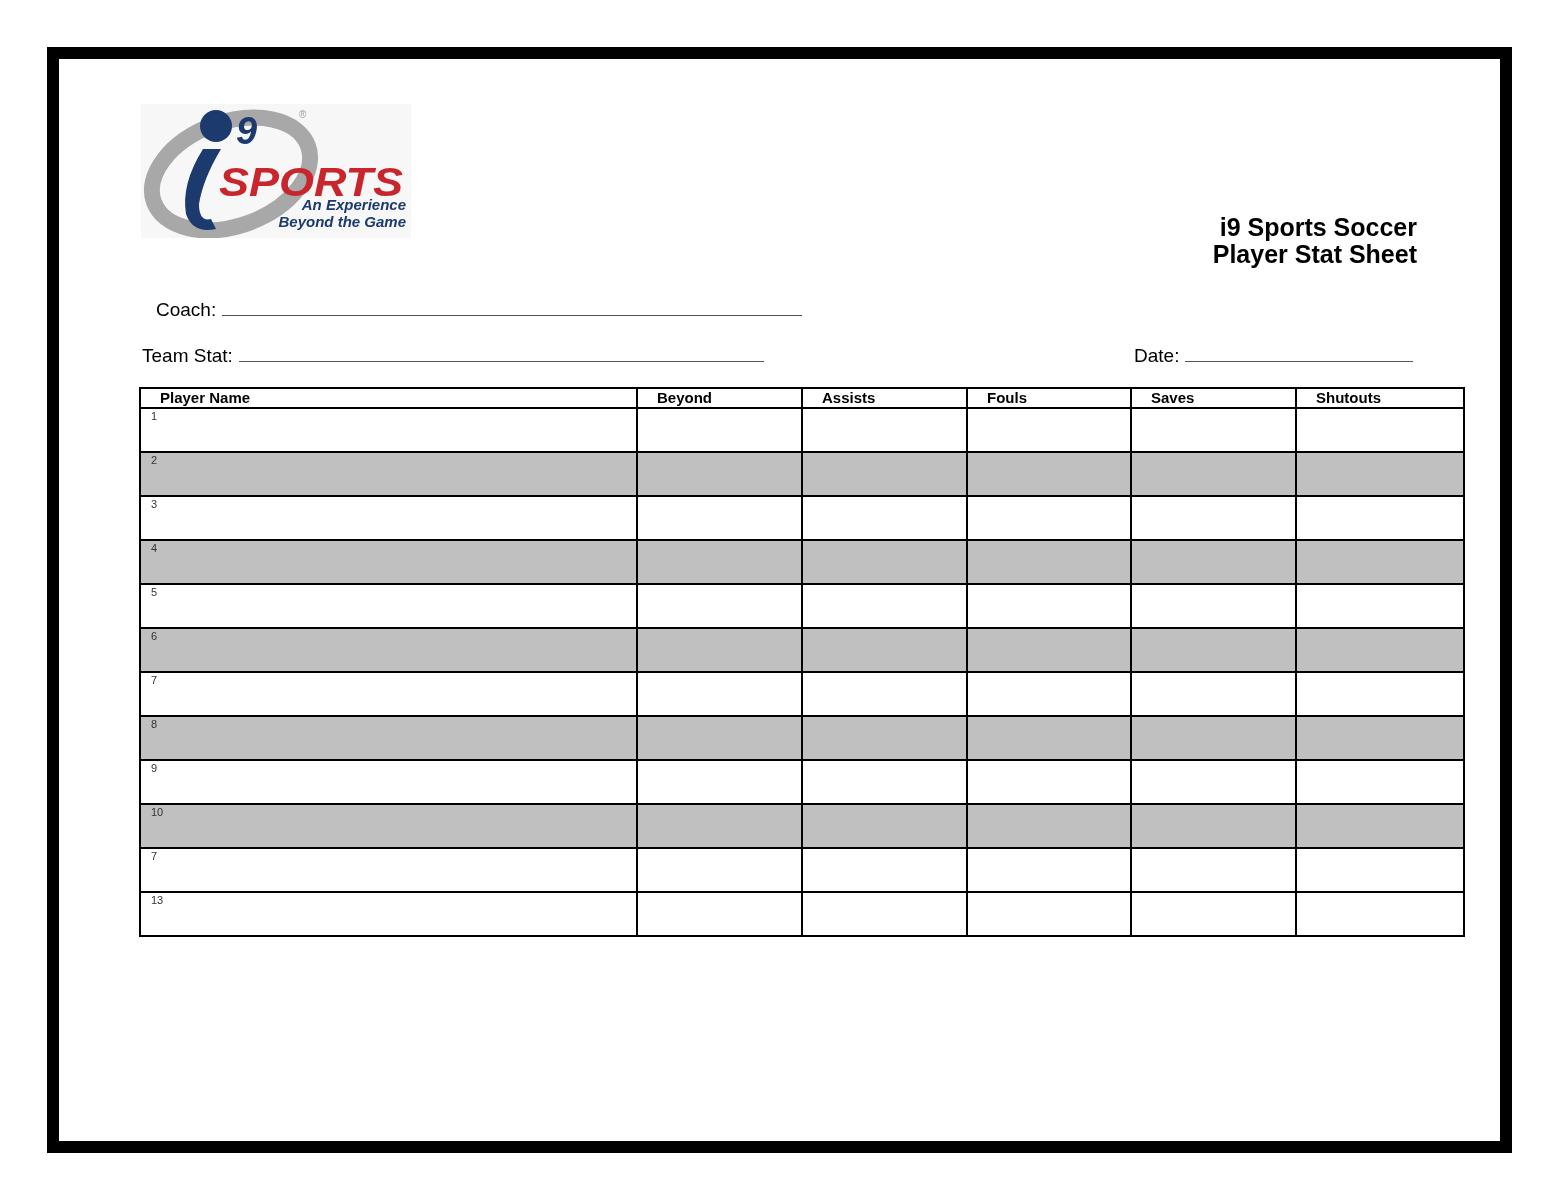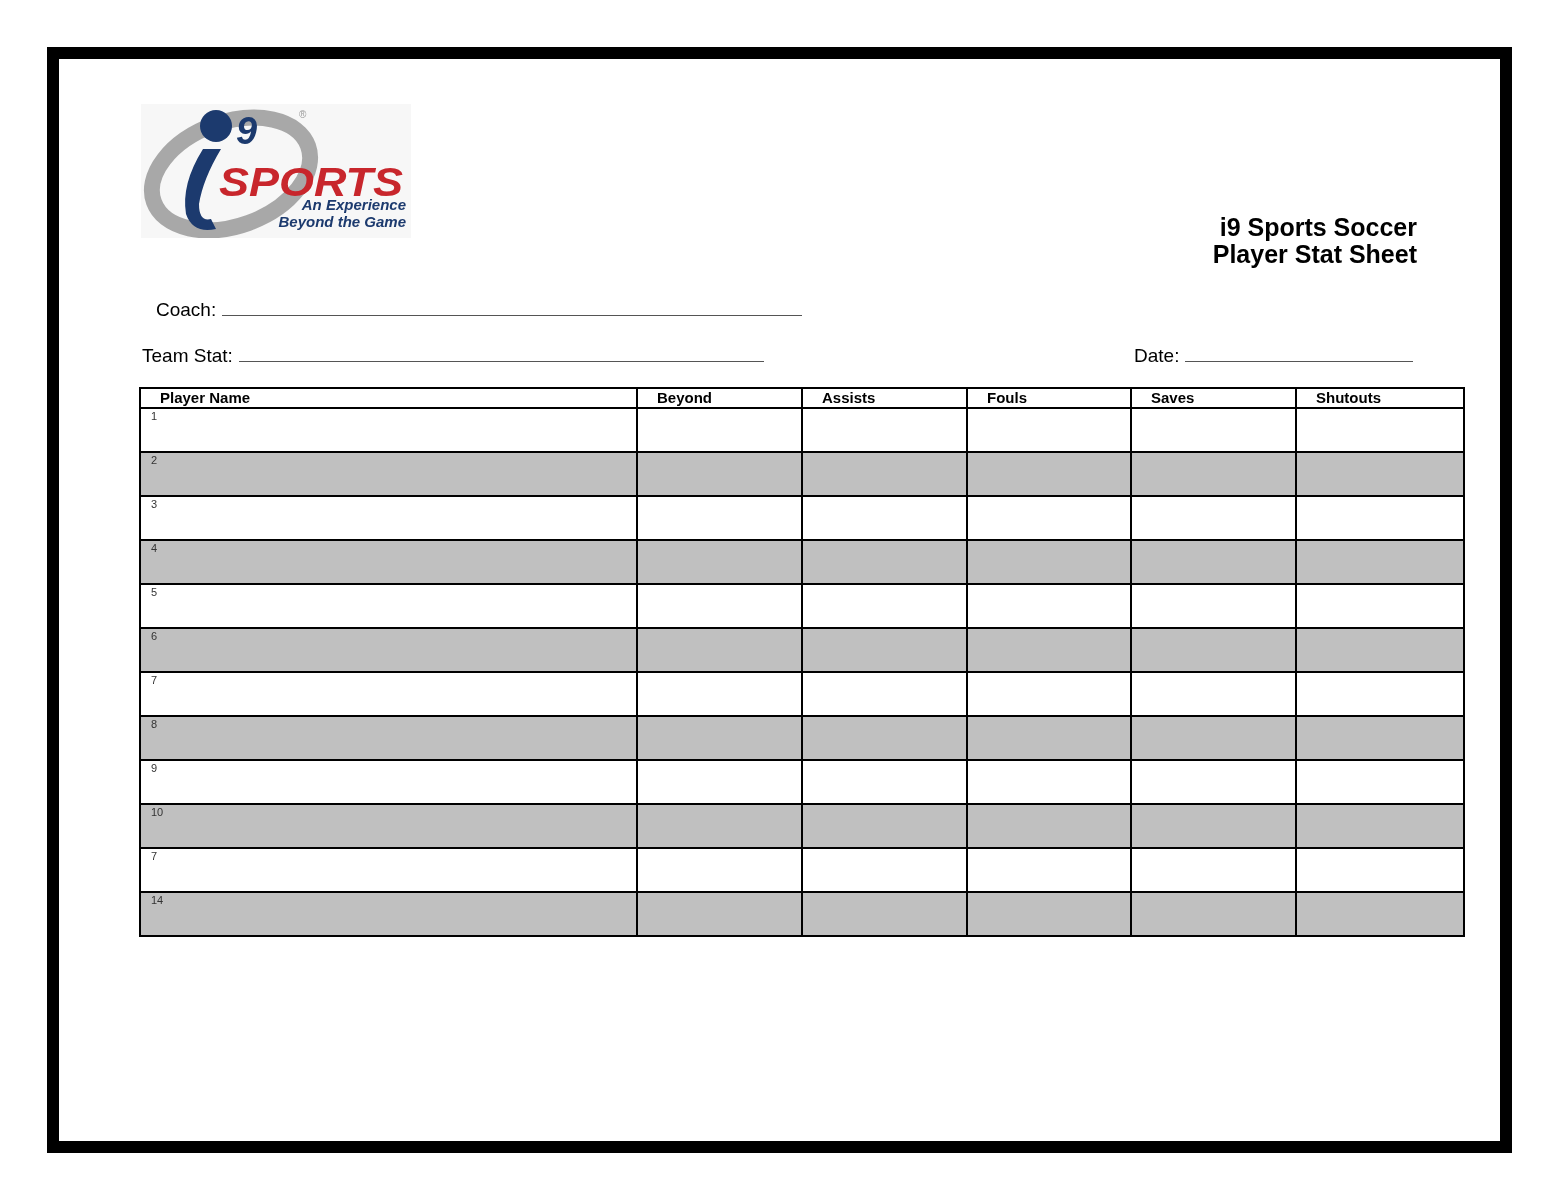--- a/index.html
+++ b/index.html
@@ -179,23 +179,23 @@
       <tr>
         <td>
           <span class="rownum">7</span>
         </td>
         <td></td>
         <td></td>
         <td></td>
         <td></td>
         <td></td>
       </tr>
-      <tr class="shaded">
-        <td>
-          <span class="rownum">14</span>
+      <tr>
+        <td>
+          <span class="rownum">13</span>
         </td>
         <td></td>
         <td></td>
         <td></td>
         <td></td>
         <td></td>
       </tr>
     </tbody>
 </table>
 

